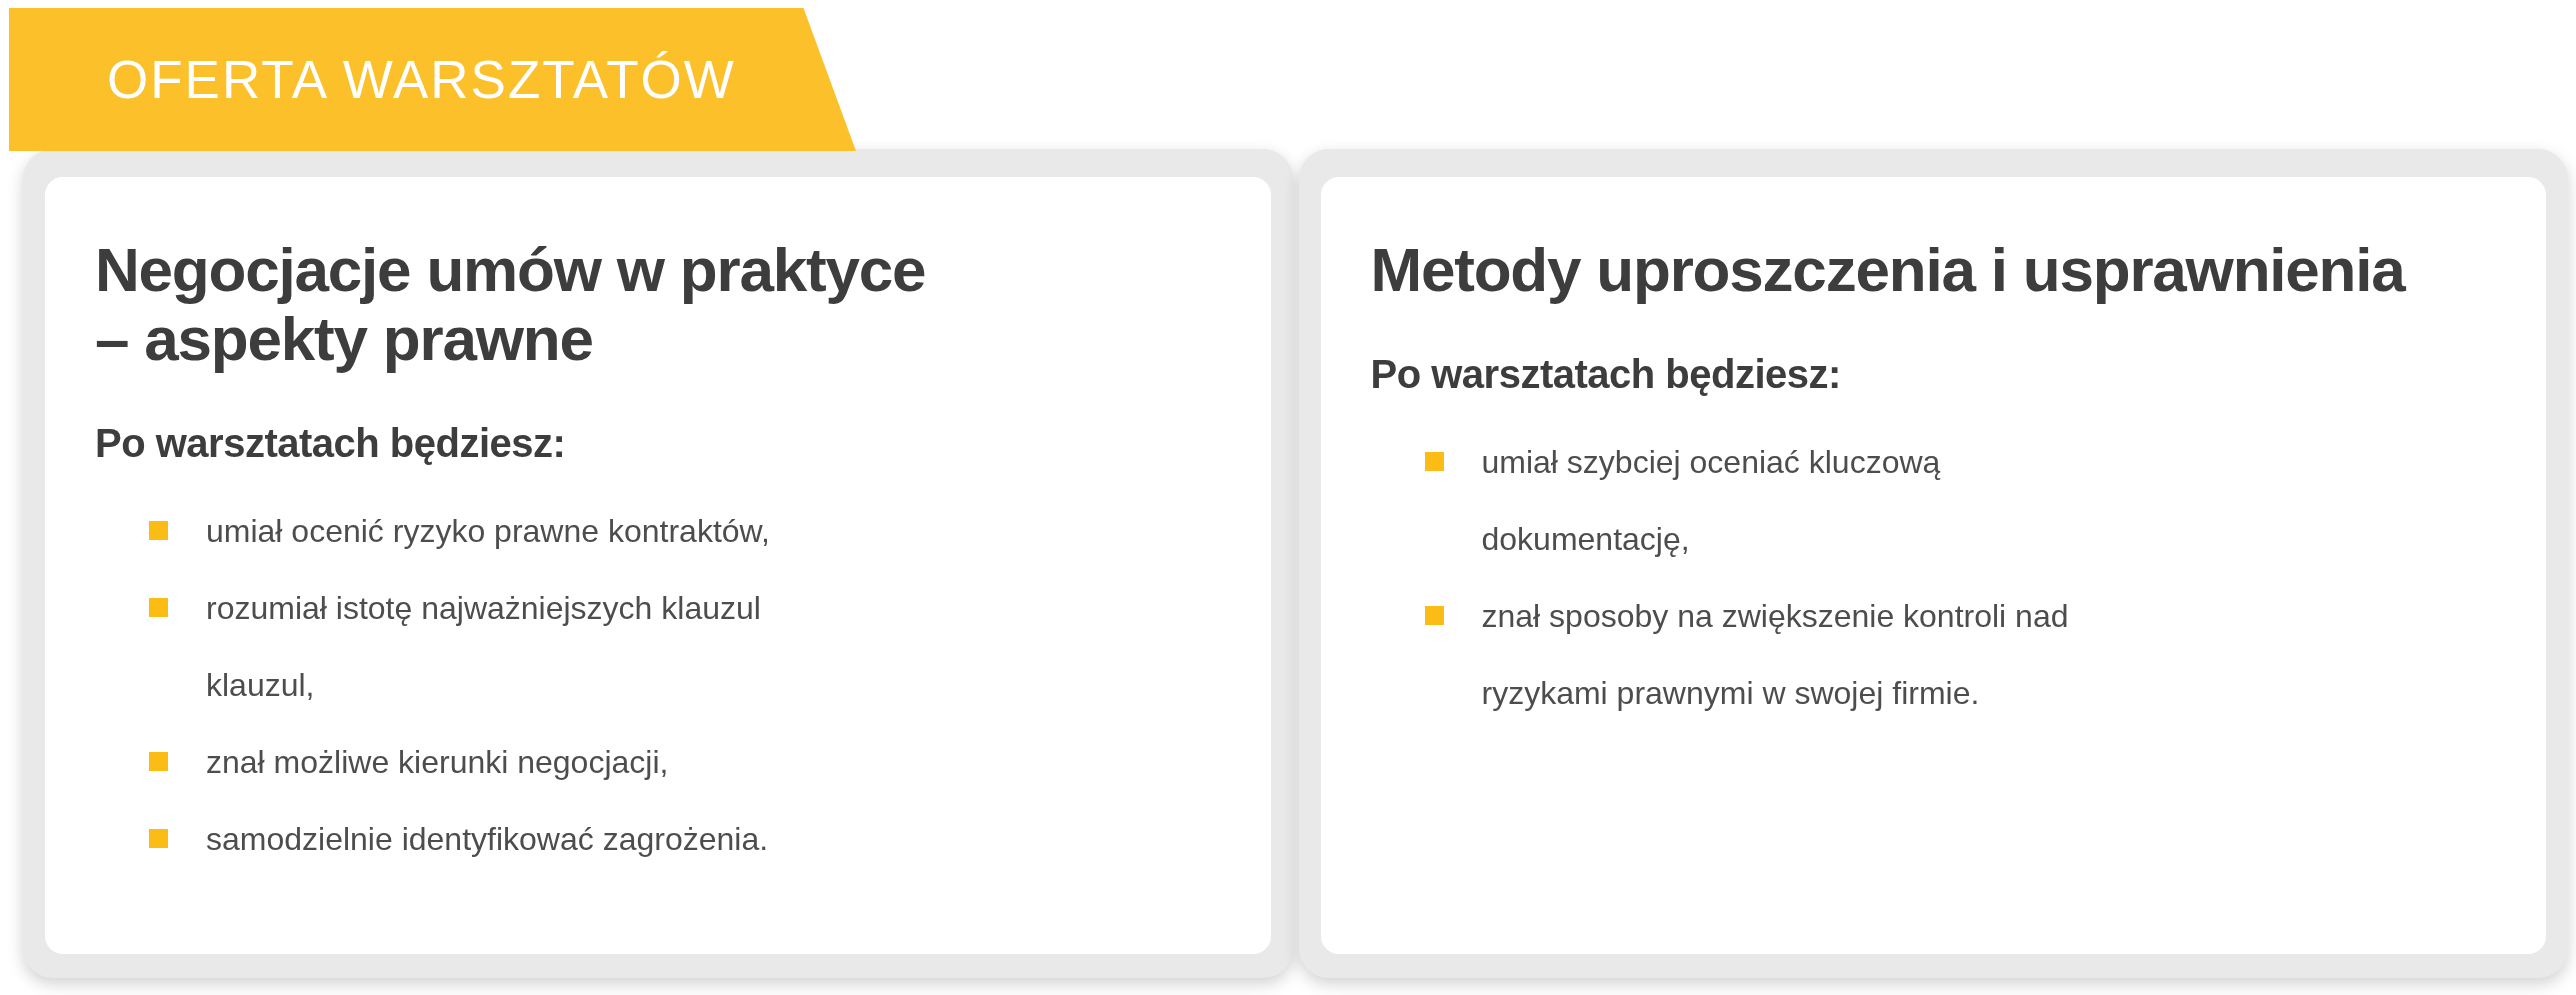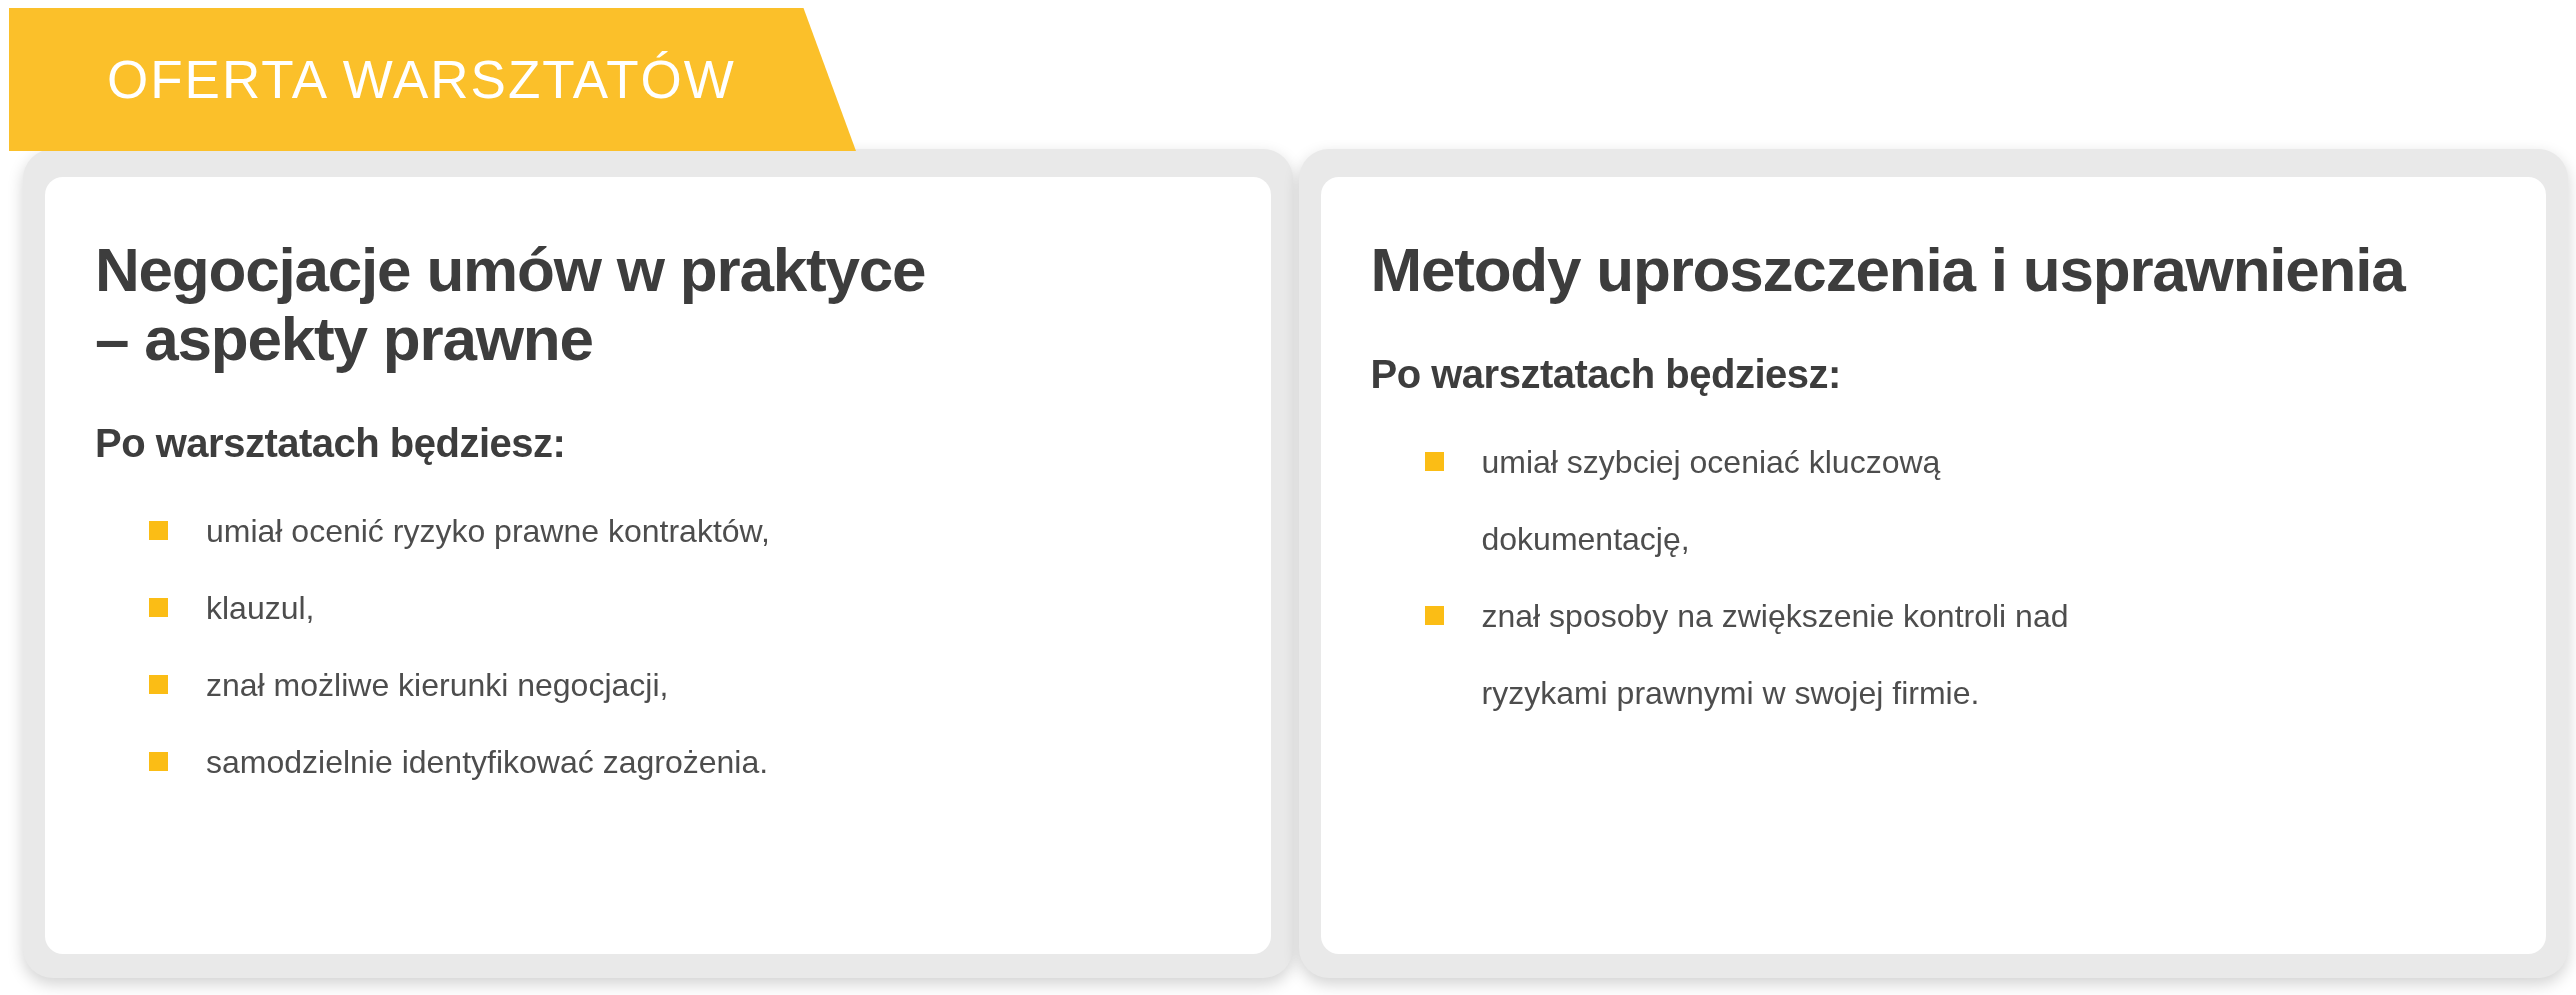--- a/index.html
+++ b/index.html
@@ -133,20 +133,21 @@
           <span class="tl">– aspekty prawne</span>
         </h2>
         <div class="card-subtitle">Po warsztatach będziesz:</div>
         <ul class="bullets">
           <li>
             <span class="sq"></span>
             <span class="bl">umiał ocenić ryzyko prawne kontraktów,</span>
           </li>
           <li>
             <span class="sq"></span>
+            <span class="bl">rozumiał istotę najważniejszych klauzul</span>
             <span class="bl">klauzul,</span>
           </li>
           <li>
             <span class="sq"></span>
             <span class="bl">znał możliwe kierunki negocjacji,</span>
           </li>
           <li>
             <span class="sq"></span>
             <span class="bl">samodzielnie identyfikować zagrożenia.</span>
           </li>

